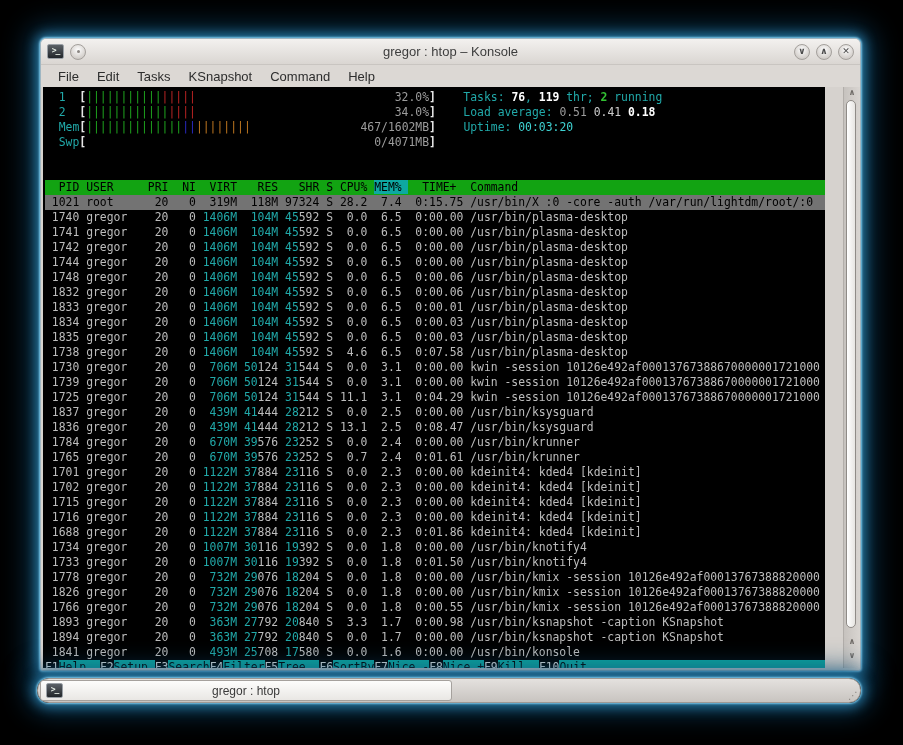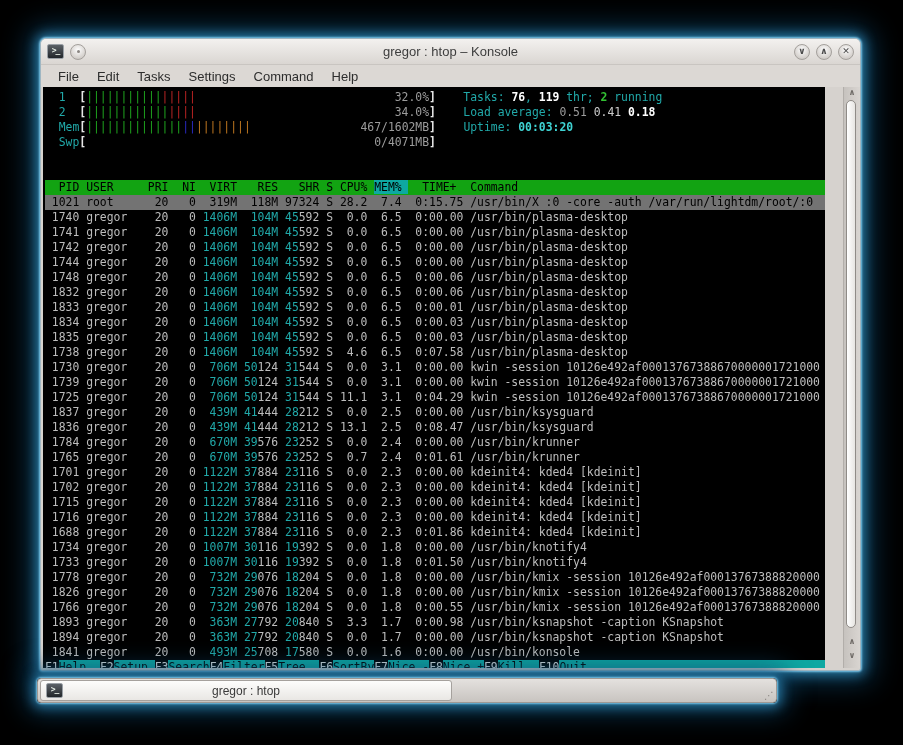--- a/index.html
+++ b/index.html
@@ -64,21 +64,21 @@
     flex:1 1 auto;background:#000;overflow:hidden;
     padding:3px 0 0 2px;
     font-family:"DejaVu Sans Mono",monospace;
     font-size:11.4px;line-height:15px;
     white-space:pre;
   }
   .tl{white-space:pre;min-height:15px;}
   
   .fg{color:#bdbdbd}
   .cy{color:#21a9a9}
-  .cyb{color:#3fd2d2;font-weight:bold}
+  .cyb{color:#3fd2d2;font-weight:normal}
   .wb{color:#ffffff;font-weight:bold}
   .gr1{color:#9c9c9c}
   .gr2{color:#cccccc}
   .grn{color:#33c233;font-weight:bold}
   .brk{color:#e6e6e6;font-weight:bold}
   .bar-g{color:#1ea51e}
   .bar-r{color:#bb2424}
   .bar-b{color:#2a2ac4}
   .bar-o{color:#c07820}
   .hdr{background:#12a312;color:#000}
@@ -96,23 +96,23 @@
   .sb-arrow.top{top:2px;}
   .sb-arrow.b1{bottom:22px;}
   .sb-arrow.b2{bottom:8px;}
   .sb-thumb{
     position:absolute;left:2px;width:10px;top:13px;height:528px;
     background:linear-gradient(90deg,#ffffff,#e7e5e2);
     border:1px solid #8f8b87;border-radius:6px;box-sizing:border-box;
   }
   
   .taskbar{
-    position:absolute;left:37px;top:678px;width:740px;height:25px;
+    position:absolute;left:37px;top:678px;width:824px;height:25px;
     background:linear-gradient(#e4e1de,#c8c4c0);
-    border:1px solid #9d9995;border-radius:4px;box-sizing:border-box;
+    border:1px solid #9d9995;border-radius:12px;box-sizing:border-box;
     box-shadow:0 0 2px 1px rgba(130,205,240,.9),0 0 12px 4px rgba(45,130,175,.85),0 0 26px 10px rgba(14,70,105,.75);
   }
   .task-btn{
     position:absolute;left:2px;top:1px;bottom:1px;width:412px;
     background:linear-gradient(#fdfdfc,#e9e7e4);
     border:1px solid #a5a19d;border-radius:3px;box-sizing:border-box;
     display:flex;align-items:center;
   }
   .task-btn .win-icon{margin-left:5px;}
   .task-label{
@@ -137,21 +137,21 @@
         <span>∧</span>
       </span>
     <span class="tb-btn">
         <span>✕</span>
       </span>
   </div>
   <div class="menubar">
     <span class="menu-item">File</span>
     <span class="menu-item">Edit</span>
     <span class="menu-item">Tasks</span>
-    <span class="menu-item">Settings</span>
+    <span class="menu-item">KSnapshot</span>
     <span class="menu-item">Command</span>
     <span class="menu-item">Help</span>
   </div>
   <div class="content">
     <div class="term" id="term"><div class="tl"><span class="fg">  </span><span class="cy">1  </span><span class="brk">[</span><span class="bar-g">|||||||||||</span><span class="bar-r">|||||</span><span class="fg">                             </span><span class="gr1">32.0%</span><span class="brk">]</span><span class="fg">    </span><span class="cy">Tasks: </span><span class="wb">76</span><span class="cy">, </span><span class="wb">119</span><span class="cy"> thr; </span><span class="grn">2</span><span class="cy"> running</span></div><div class="tl"><span class="fg">  </span><span class="cy">2  </span><span class="brk">[</span><span class="bar-g">||||||||||||</span><span class="bar-r">||||</span><span class="fg">                             </span><span class="gr1">34.0%</span><span class="brk">]</span><span class="fg">    </span><span class="cy">Load average: </span><span class="gr1">0.51 </span><span class="gr2">0.41 </span><span class="wb">0.18</span></div><div class="tl"><span class="fg">  </span><span class="cy">Mem</span><span class="brk">[</span><span class="bar-g">||||||||||||||</span><span class="bar-b">||</span><span class="bar-o">||||||||</span><span class="fg">                </span><span class="gr1">467/1602MB</span><span class="brk">]</span><span class="fg">    </span><span class="cy">Uptime: </span><span class="cyb">00:03:20</span></div><div class="tl"><span class="fg">  </span><span class="cy">Swp</span><span class="brk">[</span><span class="fg">                                          </span><span class="gr1">0/4071MB</span><span class="brk">]</span></div><div class="tl"></div><div class="tl"></div><div class="tl hdr"><span>  PID USER     PRI  NI  VIRT   RES   SHR S CPU% </span><span class="sort">MEM% </span><span>  TIME+  Command</span></div><div class="tl selrow"><span> 1021 root      20   0  319M  118M 97324 S 28.2  7.4  0:15.75 /usr/bin/X :0 -core -auth /var/run/lightdm/root/:0</span></div><div class="tl"><span class="fg"> 1740 gregor    20   0 </span><span class="cy">1406M</span><span class="fg"> </span><span class="fg"> </span><span class="cy">104M</span><span class="fg"> </span><span class="cy">45</span><span class="fg">592</span><span class="fg"> S  0.0  6.5  0:00.00 /usr/bin/plasma-desktop</span></div><div class="tl"><span class="fg"> 1741 gregor    20   0 </span><span class="cy">1406M</span><span class="fg"> </span><span class="fg"> </span><span class="cy">104M</span><span class="fg"> </span><span class="cy">45</span><span class="fg">592</span><span class="fg"> S  0.0  6.5  0:00.00 /usr/bin/plasma-desktop</span></div><div class="tl"><span class="fg"> 1742 gregor    20   0 </span><span class="cy">1406M</span><span class="fg"> </span><span class="fg"> </span><span class="cy">104M</span><span class="fg"> </span><span class="cy">45</span><span class="fg">592</span><span class="fg"> S  0.0  6.5  0:00.00 /usr/bin/plasma-desktop</span></div><div class="tl"><span class="fg"> 1744 gregor    20   0 </span><span class="cy">1406M</span><span class="fg"> </span><span class="fg"> </span><span class="cy">104M</span><span class="fg"> </span><span class="cy">45</span><span class="fg">592</span><span class="fg"> S  0.0  6.5  0:00.00 /usr/bin/plasma-desktop</span></div><div class="tl"><span class="fg"> 1748 gregor    20   0 </span><span class="cy">1406M</span><span class="fg"> </span><span class="fg"> </span><span class="cy">104M</span><span class="fg"> </span><span class="cy">45</span><span class="fg">592</span><span class="fg"> S  0.0  6.5  0:00.06 /usr/bin/plasma-desktop</span></div><div class="tl"><span class="fg"> 1832 gregor    20   0 </span><span class="cy">1406M</span><span class="fg"> </span><span class="fg"> </span><span class="cy">104M</span><span class="fg"> </span><span class="cy">45</span><span class="fg">592</span><span class="fg"> S  0.0  6.5  0:00.06 /usr/bin/plasma-desktop</span></div><div class="tl"><span class="fg"> 1833 gregor    20   0 </span><span class="cy">1406M</span><span class="fg"> </span><span class="fg"> </span><span class="cy">104M</span><span class="fg"> </span><span class="cy">45</span><span class="fg">592</span><span class="fg"> S  0.0  6.5  0:00.01 /usr/bin/plasma-desktop</span></div><div class="tl"><span class="fg"> 1834 gregor    20   0 </span><span class="cy">1406M</span><span class="fg"> </span><span class="fg"> </span><span class="cy">104M</span><span class="fg"> </span><span class="cy">45</span><span class="fg">592</span><span class="fg"> S  0.0  6.5  0:00.03 /usr/bin/plasma-desktop</span></div><div class="tl"><span class="fg"> 1835 gregor    20   0 </span><span class="cy">1406M</span><span class="fg"> </span><span class="fg"> </span><span class="cy">104M</span><span class="fg"> </span><span class="cy">45</span><span class="fg">592</span><span class="fg"> S  0.0  6.5  0:00.03 /usr/bin/plasma-desktop</span></div><div class="tl"><span class="fg"> 1738 gregor    20   0 </span><span class="cy">1406M</span><span class="fg"> </span><span class="fg"> </span><span class="cy">104M</span><span class="fg"> </span><span class="cy">45</span><span class="fg">592</span><span class="fg"> S  4.6  6.5  0:07.58 /usr/bin/plasma-desktop</span></div><div class="tl"><span class="fg"> 1730 gregor    20   0 </span><span class="fg"> </span><span class="cy">706M</span><span class="fg"> </span><span class="cy">50</span><span class="fg">124</span><span class="fg"> </span><span class="cy">31</span><span class="fg">544</span><span class="fg"> S  0.0  3.1  0:00.00 kwin -session 10126e492af00013767388670000001721000</span></div><div class="tl"><span class="fg"> 1739 gregor    20   0 </span><span class="fg"> </span><span class="cy">706M</span><span class="fg"> </span><span class="cy">50</span><span class="fg">124</span><span class="fg"> </span><span class="cy">31</span><span class="fg">544</span><span class="fg"> S  0.0  3.1  0:00.00 kwin -session 10126e492af00013767388670000001721000</span></div><div class="tl"><span class="fg"> 1725 gregor    20   0 </span><span class="fg"> </span><span class="cy">706M</span><span class="fg"> </span><span class="cy">50</span><span class="fg">124</span><span class="fg"> </span><span class="cy">31</span><span class="fg">544</span><span class="fg"> S 11.1  3.1  0:04.29 kwin -session 10126e492af00013767388670000001721000</span></div><div class="tl"><span class="fg"> 1837 gregor    20   0 </span><span class="fg"> </span><span class="cy">439M</span><span class="fg"> </span><span class="cy">41</span><span class="fg">444</span><span class="fg"> </span><span class="cy">28</span><span class="fg">212</span><span class="fg"> S  0.0  2.5  0:00.00 /usr/bin/ksysguard</span></div><div class="tl"><span class="fg"> 1836 gregor    20   0 </span><span class="fg"> </span><span class="cy">439M</span><span class="fg"> </span><span class="cy">41</span><span class="fg">444</span><span class="fg"> </span><span class="cy">28</span><span class="fg">212</span><span class="fg"> S 13.1  2.5  0:08.47 /usr/bin/ksysguard</span></div><div class="tl"><span class="fg"> 1784 gregor    20   0 </span><span class="fg"> </span><span class="cy">670M</span><span class="fg"> </span><span class="cy">39</span><span class="fg">576</span><span class="fg"> </span><span class="cy">23</span><span class="fg">252</span><span class="fg"> S  0.0  2.4  0:00.00 /usr/bin/krunner</span></div><div class="tl"><span class="fg"> 1765 gregor    20   0 </span><span class="fg"> </span><span class="cy">670M</span><span class="fg"> </span><span class="cy">39</span><span class="fg">576</span><span class="fg"> </span><span class="cy">23</span><span class="fg">252</span><span class="fg"> S  0.7  2.4  0:01.61 /usr/bin/krunner</span></div><div class="tl"><span class="fg"> 1701 gregor    20   0 </span><span class="cy">1122M</span><span class="fg"> </span><span class="cy">37</span><span class="fg">884</span><span class="fg"> </span><span class="cy">23</span><span class="fg">116</span><span class="fg"> S  0.0  2.3  0:00.00 kdeinit4: kded4 [kdeinit]</span></div><div class="tl"><span class="fg"> 1702 gregor    20   0 </span><span class="cy">1122M</span><span class="fg"> </span><span class="cy">37</span><span class="fg">884</span><span class="fg"> </span><span class="cy">23</span><span class="fg">116</span><span class="fg"> S  0.0  2.3  0:00.00 kdeinit4: kded4 [kdeinit]</span></div><div class="tl"><span class="fg"> 1715 gregor    20   0 </span><span class="cy">1122M</span><span class="fg"> </span><span class="cy">37</span><span class="fg">884</span><span class="fg"> </span><span class="cy">23</span><span class="fg">116</span><span class="fg"> S  0.0  2.3  0:00.00 kdeinit4: kded4 [kdeinit]</span></div><div class="tl"><span class="fg"> 1716 gregor    20   0 </span><span class="cy">1122M</span><span class="fg"> </span><span class="cy">37</span><span class="fg">884</span><span class="fg"> </span><span class="cy">23</span><span class="fg">116</span><span class="fg"> S  0.0  2.3  0:00.00 kdeinit4: kded4 [kdeinit]</span></div><div class="tl"><span class="fg"> 1688 gregor    20   0 </span><span class="cy">1122M</span><span class="fg"> </span><span class="cy">37</span><span class="fg">884</span><span class="fg"> </span><span class="cy">23</span><span class="fg">116</span><span class="fg"> S  0.0  2.3  0:01.86 kdeinit4: kded4 [kdeinit]</span></div><div class="tl"><span class="fg"> 1734 gregor    20   0 </span><span class="cy">1007M</span><span class="fg"> </span><span class="cy">30</span><span class="fg">116</span><span class="fg"> </span><span class="cy">19</span><span class="fg">392</span><span class="fg"> S  0.0  1.8  0:00.00 /usr/bin/knotify4</span></div><div class="tl"><span class="fg"> 1733 gregor    20   0 </span><span class="cy">1007M</span><span class="fg"> </span><span class="cy">30</span><span class="fg">116</span><span class="fg"> </span><span class="cy">19</span><span class="fg">392</span><span class="fg"> S  0.0  1.8  0:01.50 /usr/bin/knotify4</span></div><div class="tl"><span class="fg"> 1778 gregor    20   0 </span><span class="fg"> </span><span class="cy">732M</span><span class="fg"> </span><span class="cy">29</span><span class="fg">076</span><span class="fg"> </span><span class="cy">18</span><span class="fg">204</span><span class="fg"> S  0.0  1.8  0:00.00 /usr/bin/kmix -session 10126e492af00013767388820000</span></div><div class="tl"><span class="fg"> 1826 gregor    20   0 </span><span class="fg"> </span><span class="cy">732M</span><span class="fg"> </span><span class="cy">29</span><span class="fg">076</span><span class="fg"> </span><span class="cy">18</span><span class="fg">204</span><span class="fg"> S  0.0  1.8  0:00.00 /usr/bin/kmix -session 10126e492af00013767388820000</span></div><div class="tl"><span class="fg"> 1766 gregor    20   0 </span><span class="fg"> </span><span class="cy">732M</span><span class="fg"> </span><span class="cy">29</span><span class="fg">076</span><span class="fg"> </span><span class="cy">18</span><span class="fg">204</span><span class="fg"> S  0.0  1.8  0:00.55 /usr/bin/kmix -session 10126e492af00013767388820000</span></div><div class="tl"><span class="fg"> 1893 gregor    20   0 </span><span class="fg"> </span><span class="cy">363M</span><span class="fg"> </span><span class="cy">27</span><span class="fg">792</span><span class="fg"> </span><span class="cy">20</span><span class="fg">840</span><span class="fg"> S  3.3  1.7  0:00.98 /usr/bin/ksnapshot -caption KSnapshot</span></div><div class="tl"><span class="fg"> 1894 gregor    20   0 </span><span class="fg"> </span><span class="cy">363M</span><span class="fg"> </span><span class="cy">27</span><span class="fg">792</span><span class="fg"> </span><span class="cy">20</span><span class="fg">840</span><span class="fg"> S  0.0  1.7  0:00.00 /usr/bin/ksnapshot -caption KSnapshot</span></div><div class="tl"><span class="fg"> 1841 gregor    20   0 </span><span class="fg"> </span><span class="cy">493M</span><span class="fg"> </span><span class="cy">25</span><span class="fg">708</span><span class="fg"> </span><span class="cy">17</span><span class="fg">580</span><span class="fg"> S  0.0  1.6  0:00.00 /usr/bin/konsole</span></div><div class="tl fbar"><span class="fk">F1</span><span>Help  </span><span class="fk">F2</span><span>Setup </span><span class="fk">F3</span><span>Search</span><span class="fk">F4</span><span>Filter</span><span class="fk">F5</span><span>Tree  </span><span class="fk">F6</span><span>SortBy</span><span class="fk">F7</span><span>Nice -</span><span class="fk">F8</span><span>Nice +</span><span class="fk">F9</span><span>Kill  </span><span class="fk">F10</span><span>Quit  </span></div></div>
     <div class="scrollbar">
       <div class="sb-arrow top">∧</div>
       <div class="sb-thumb"></div>
       <div class="sb-arrow b1">∧</div>
       <div class="sb-arrow b2">∨</div>

